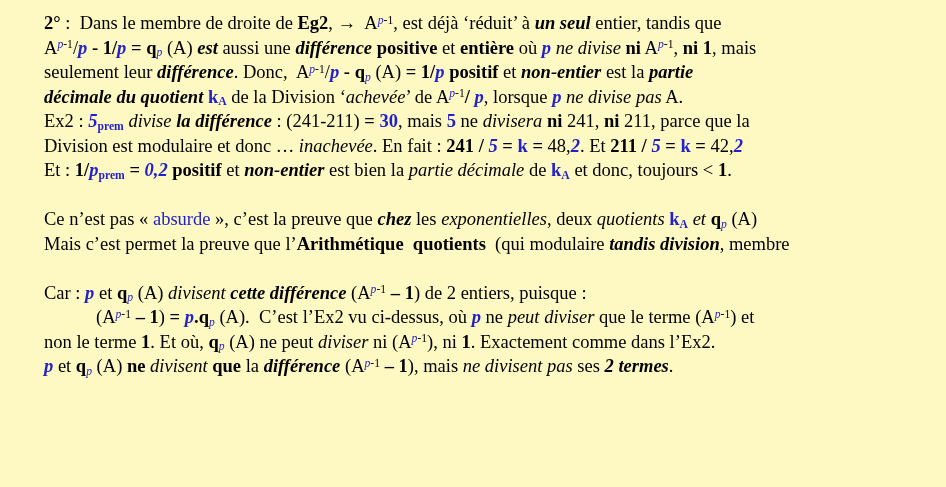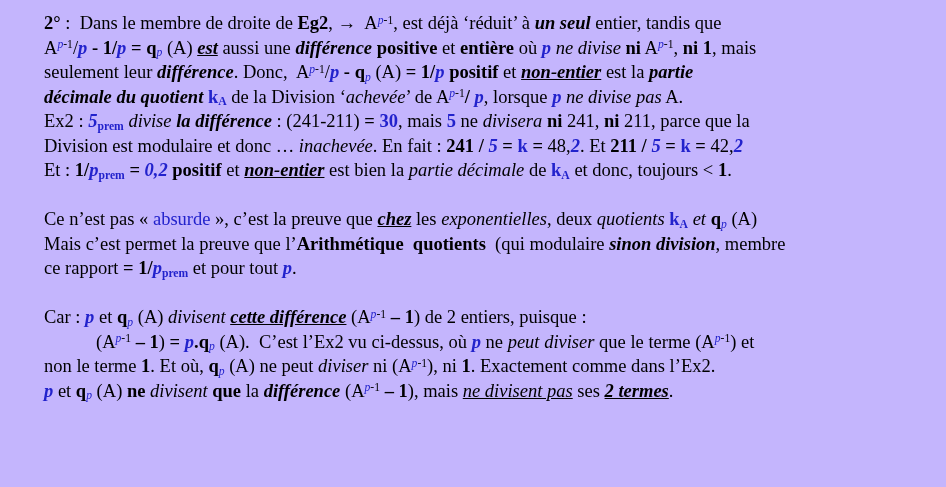--- a/index.html
+++ b/index.html
@@ -5,37 +5,37 @@
   html, body {
     margin: 0;
     padding: 0;
     background: #ffffff;
   }
   .page {
     position: relative;
     width: 946px;
     height: 487px;
     box-sizing: border-box;
-    background: #c4b5fd;
+    background: #fef9c3;
     padding: 11px 6px 0 44px;
     font-family: "Liberation Serif", serif;
     font-size: 18.5px;
     color: #000000;
     overflow: hidden;
   }
   .para { margin: 0 0 24.5px 0; }
   .line {
     white-space: pre;
     line-height: 24.5px;
     height: 24.5px;
   }
   .indented { padding-left: 52px; }
   .b { font-weight: bold; }
   .i { font-style: italic; }
-  .u { text-decoration: underline; }
+  .u { }
   .blue { color: var(--accent-blue, #2222CC); }
   sup, sub {
     font-size: 63%;
     line-height: 0;
     vertical-align: baseline;
     position: relative;
   }
   sup { top: -0.45em; }
   sub { top: 0.22em; }
 </style>
@@ -48,22 +48,21 @@
         <div class="line"><span class="b">2°</span><span class=""> :  Dans le membre de droite de </span><span class="b">Eg2</span><span class="">, →  A</span><sup class="i blue">p</sup><sup class="">-1</sup><span class="">, est déjà ‘réduit’ à </span><span class="b i">un seul</span><span class=""> entier, tandis que</span></div>
         <div class="line"><span class="">A</span><sup class="i blue">p</sup><sup class="">-1</sup><span class="">/</span><span class="b i blue">p</span><span class="b"> - 1/</span><span class="b i blue">p</span><span class="b"> = </span><span class="b">q</span><sub class="i blue">p</sub><span class=""> (A) </span><span class="b i u">est</span><span class=""> aussi une </span><span class="b i">différence</span><span class=""> </span><span class="b">positive</span><span class=""> et </span><span class="b">entière</span><span class=""> où </span><span class="b i blue">p</span><span class=""> </span><span class="i">ne divise</span><span class=""> </span><span class="b">ni</span><span class=""> A</span><sup class="i blue">p</sup><sup class="">-1</sup><span class="">, </span><span class="b">ni 1</span><span class="">, mais</span></div>
         <div class="line"><span class="">seulement leur </span><span class="b i">différence</span><span class="">. Donc,  A</span><sup class="i blue">p</sup><sup class="">-1</sup><span class="">/</span><span class="b i blue">p</span><span class="b"> - </span><span class="b">q</span><sub class="i blue">p</sub><span class=""> (A) </span><span class="b">= 1/</span><span class="b i blue">p</span><span class=""> </span><span class="b">positif</span><span class=""> et </span><span class="b i u">non-entier</span><span class=""> est la </span><span class="b i">partie</span></div>
         <div class="line"><span class="b i">décimale du quotient</span><span class=""> </span><span class="b blue">k</span><sub class="b blue">A</sub><span class=""> de la Division ‘</span><span class="i">achevée</span><span class="">’ de A</span><sup class="i blue">p</sup><sup class="">-1</sup><span class="b">/ </span><span class="b i blue">p</span><span class="">, lorsque </span><span class="b i blue">p</span><span class=""> </span><span class="i">ne divise pas</span><span class=""> A.</span></div>
         <div class="line"><span class="">Ex2 : </span><span class="b i blue">5</span><sub class="b blue">prem</sub><span class=""> </span><span class="i">divise</span><span class=""> </span><span class="b i">la différence</span><span class=""> : (241-211) </span><span class="b">= </span><span class="b blue">30</span><span class="">, mais </span><span class="b blue">5</span><span class=""> ne </span><span class="i">divisera</span><span class=""> </span><span class="b">ni</span><span class=""> 241, </span><span class="b">ni</span><span class=""> 211, parce que la</span></div>
         <div class="line"><span class="">Division est modulaire et donc … </span><span class="i">inachevée</span><span class="">. En fait : </span><span class="b">241 / </span><span class="b i blue">5</span><span class="b"> = </span><span class="b blue">k</span><span class="b"> = </span><span class="">48,</span><span class="b i blue">2</span><span class="">. Et </span><span class="b">211 / </span><span class="b i blue">5</span><span class="b"> = </span><span class="b blue">k</span><span class="b"> = </span><span class="">42,</span><span class="b i blue">2</span></div>
         <div class="line"><span class="">Et : </span><span class="b">1/</span><span class="b i blue">p</span><sub class="b blue">prem</sub><span class=""> </span><span class="b">= </span><span class="b i blue">0,2</span><span class=""> </span><span class="b">positif</span><span class=""> et </span><span class="b i u">non-entier</span><span class=""> est bien la </span><span class="i">partie décimale</span><span class=""> de </span><span class="b blue">k</span><sub class="b blue">A</sub><span class=""> et donc, toujours &lt; </span><span class="b">1</span><span class="">.</span></div>
       </div>
       <div class="para">
         <div class="line"><span class="">Ce n’est pas « </span><span class="blue">absurde</span><span class=""> », c’est la preuve que </span><span class="b i u">chez</span><span class=""> les </span><span class="i">exponentielles</span><span class="">, deux </span><span class="i">quotients</span><span class=""> </span><span class="b blue">k</span><sub class="b blue">A</sub><span class=""> </span><span class="i">et</span><span class=""> </span><span class="b">q</span><sub class="i blue">p</sub><span class=""> (A)</span></div>
-        <div class="line"><span class="">Mais c’est permet la preuve que l’</span><span class="b">Arithmétique  quotients</span><span class="">  (qui modulaire </span><span class="b i">sinon division</span><span class="">, membre</span></div>
-        <div class="line"><span class="">ce rapport </span><span class="b">= 1/</span><span class="b i blue">p</span><sub class="b blue">prem</sub><span class=""> et pour tout </span><span class="b i blue">p</span><span class="">.</span></div>
+        <div class="line"><span class="">Mais c’est permet la preuve que l’</span><span class="b">Arithmétique  quotients</span><span class="">  (qui modulaire </span><span class="b i">tandis division</span><span class="">, membre</span></div>
       </div>
       <div class="para">
         <div class="line"><span class="">Car : </span><span class="b i blue">p</span><span class=""> et </span><span class="b">q</span><sub class="i blue">p</sub><span class=""> (A) </span><span class="i">divisent</span><span class=""> </span><span class="b i u">cette différence</span><span class=""> (A</span><sup class="i blue">p</sup><sup class="">-1</sup><span class="b"> – 1</span><span class="">) de 2 entiers, puisque :</span></div>
         <div class="line indented"><span class="">(A</span><sup class="i blue">p</sup><sup class="">-1</sup><span class="b"> – 1</span><span class="">) </span><span class="b">= </span><span class="b i blue">p</span><span class="b">.</span><span class="b">q</span><sub class="i blue">p</sub><span class=""> (A).  C’est l’Ex2 vu ci-dessus, où </span><span class="b i blue">p</span><span class=""> ne </span><span class="i">peut diviser</span><span class=""> que le terme (A</span><sup class="i blue">p</sup><sup class="">-1</sup><span class="">) et</span></div>
         <div class="line"><span class="">non le terme </span><span class="b">1</span><span class="">. Et où, </span><span class="b">q</span><sub class="i blue">p</sub><span class=""> (A) ne peut </span><span class="i">diviser</span><span class=""> ni (A</span><sup class="i blue">p</sup><sup class="">-1</sup><span class="">), ni </span><span class="b">1</span><span class="">. Exactement comme dans l’Ex2.</span></div>
         <div class="line"><span class="b i blue">p</span><span class=""> et </span><span class="b">q</span><sub class="i blue">p</sub><span class=""> (A) </span><span class="b">ne</span><span class=""> </span><span class="i">divisent</span><span class=""> </span><span class="b">que</span><span class=""> la </span><span class="b i">différence</span><span class=""> (A</span><sup class="i blue">p</sup><sup class="">-1</sup><span class="b"> – 1</span><span class="">), mais </span><span class="i u">ne divisent pas</span><span class=""> ses </span><span class="b i u">2 termes</span><span class="">.</span></div>
       </div>
     </div>
 </div>
 

